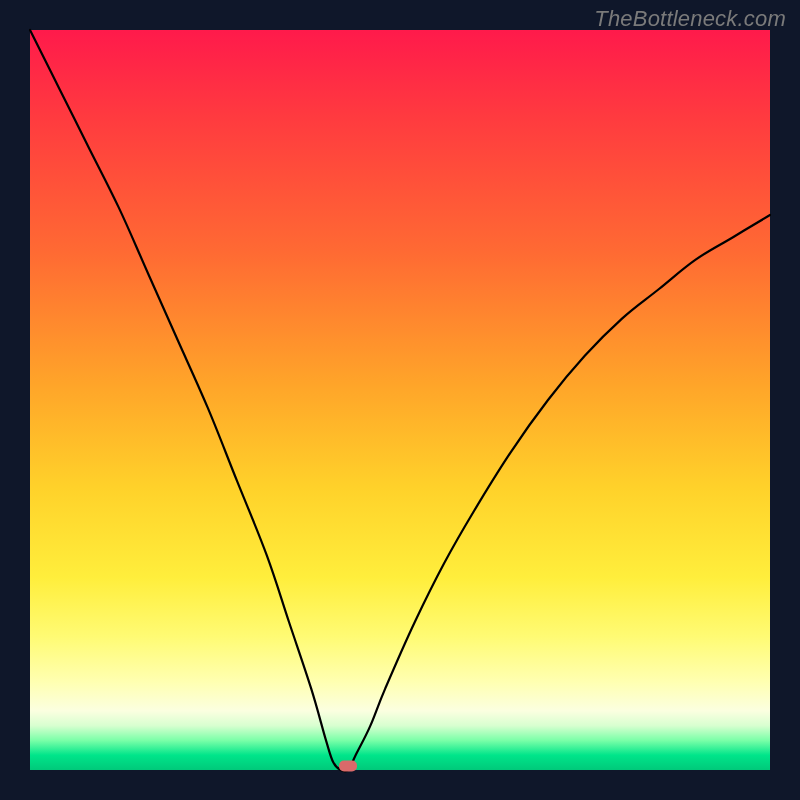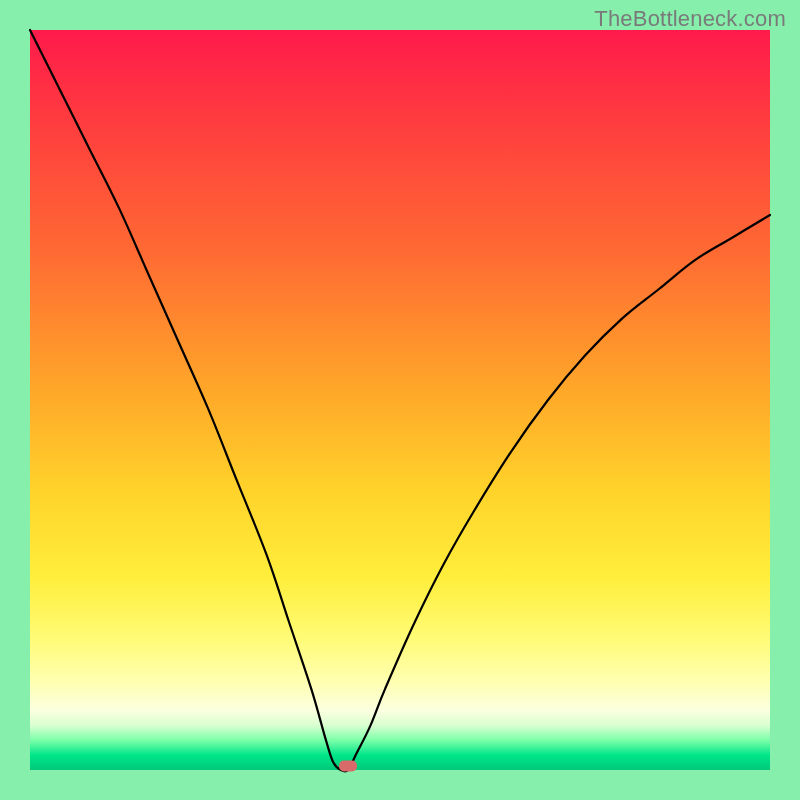--- a/index.html
+++ b/index.html
@@ -10,21 +10,22 @@
     background: #000;
     overflow: hidden;
     font-family: Arial, Helvetica, sans-serif;
   }
   .frame {
     position: absolute;
     left: 0;
     top: 0;
     width: 800px;
     height: 800px;
-    background: #86efac;
+    background: #0f172a;
+    font-style: italic;
   }
   .plot-area {
     position: absolute;
     left: 30px;
     top: 30px;
     width: 740px;
     height: 740px;
     background: linear-gradient(
       to bottom,
       #ff1a4b 0%,

